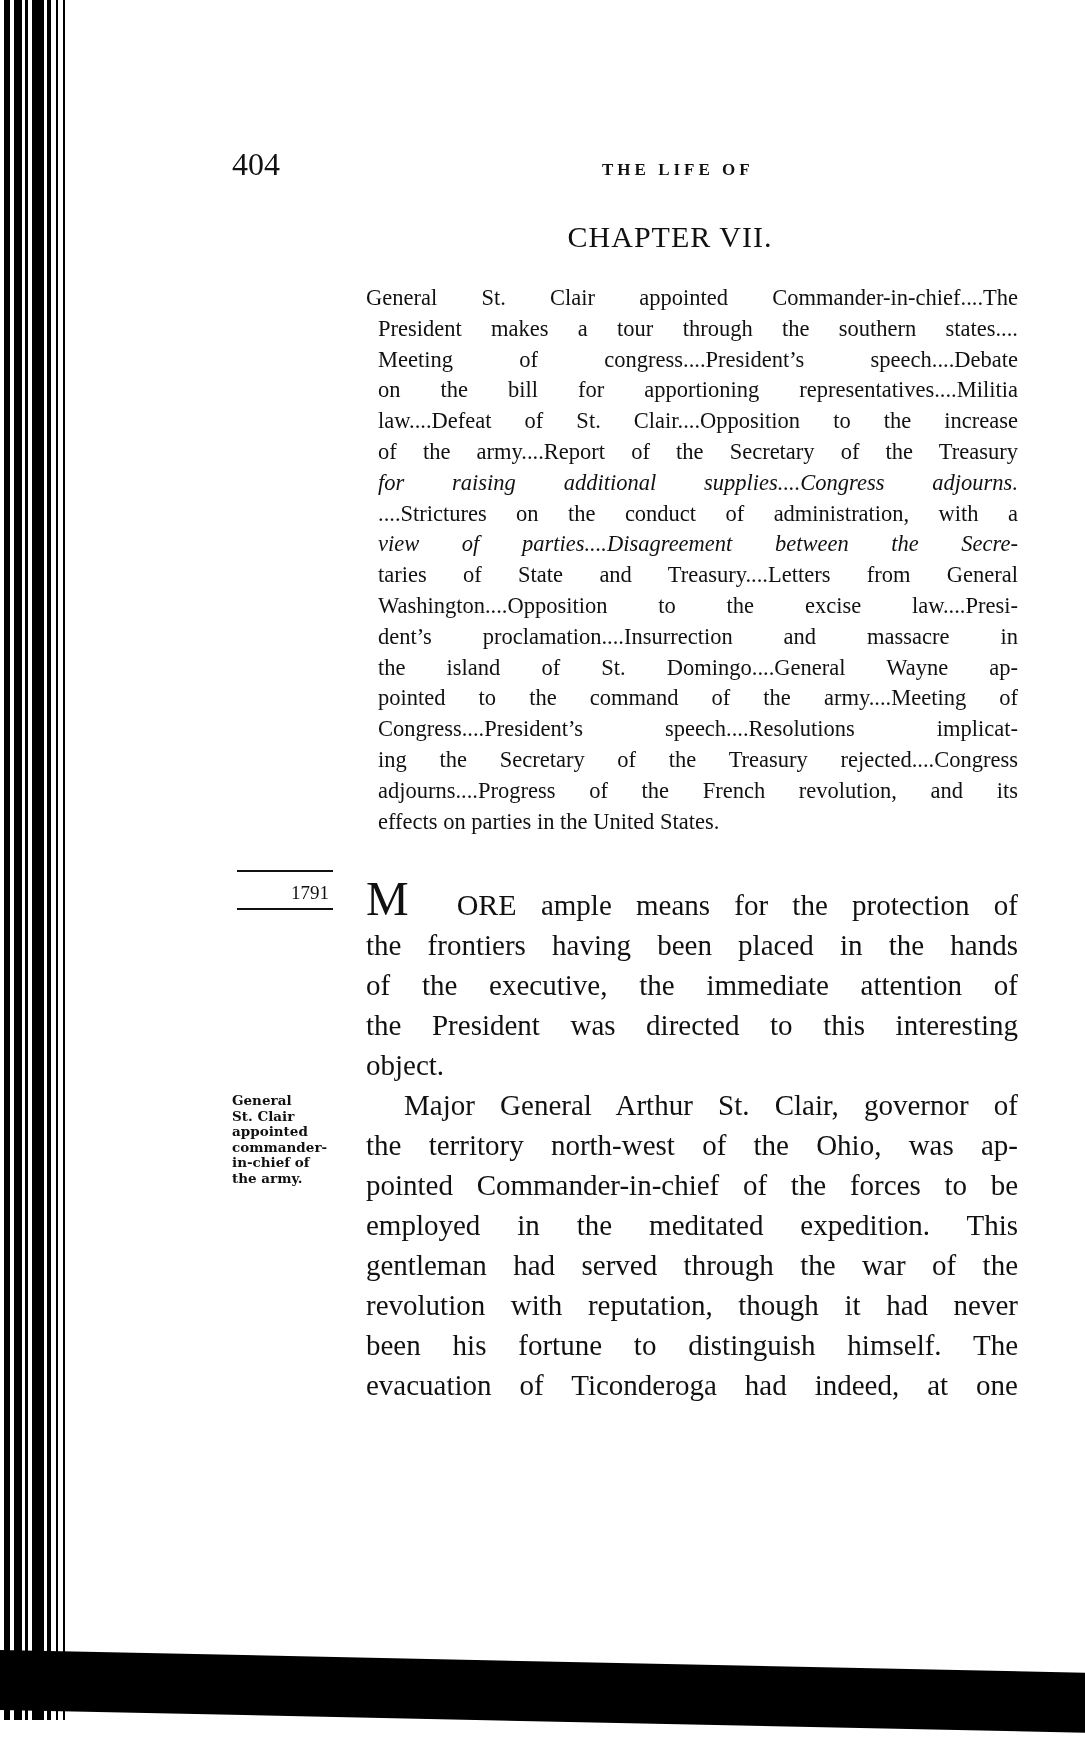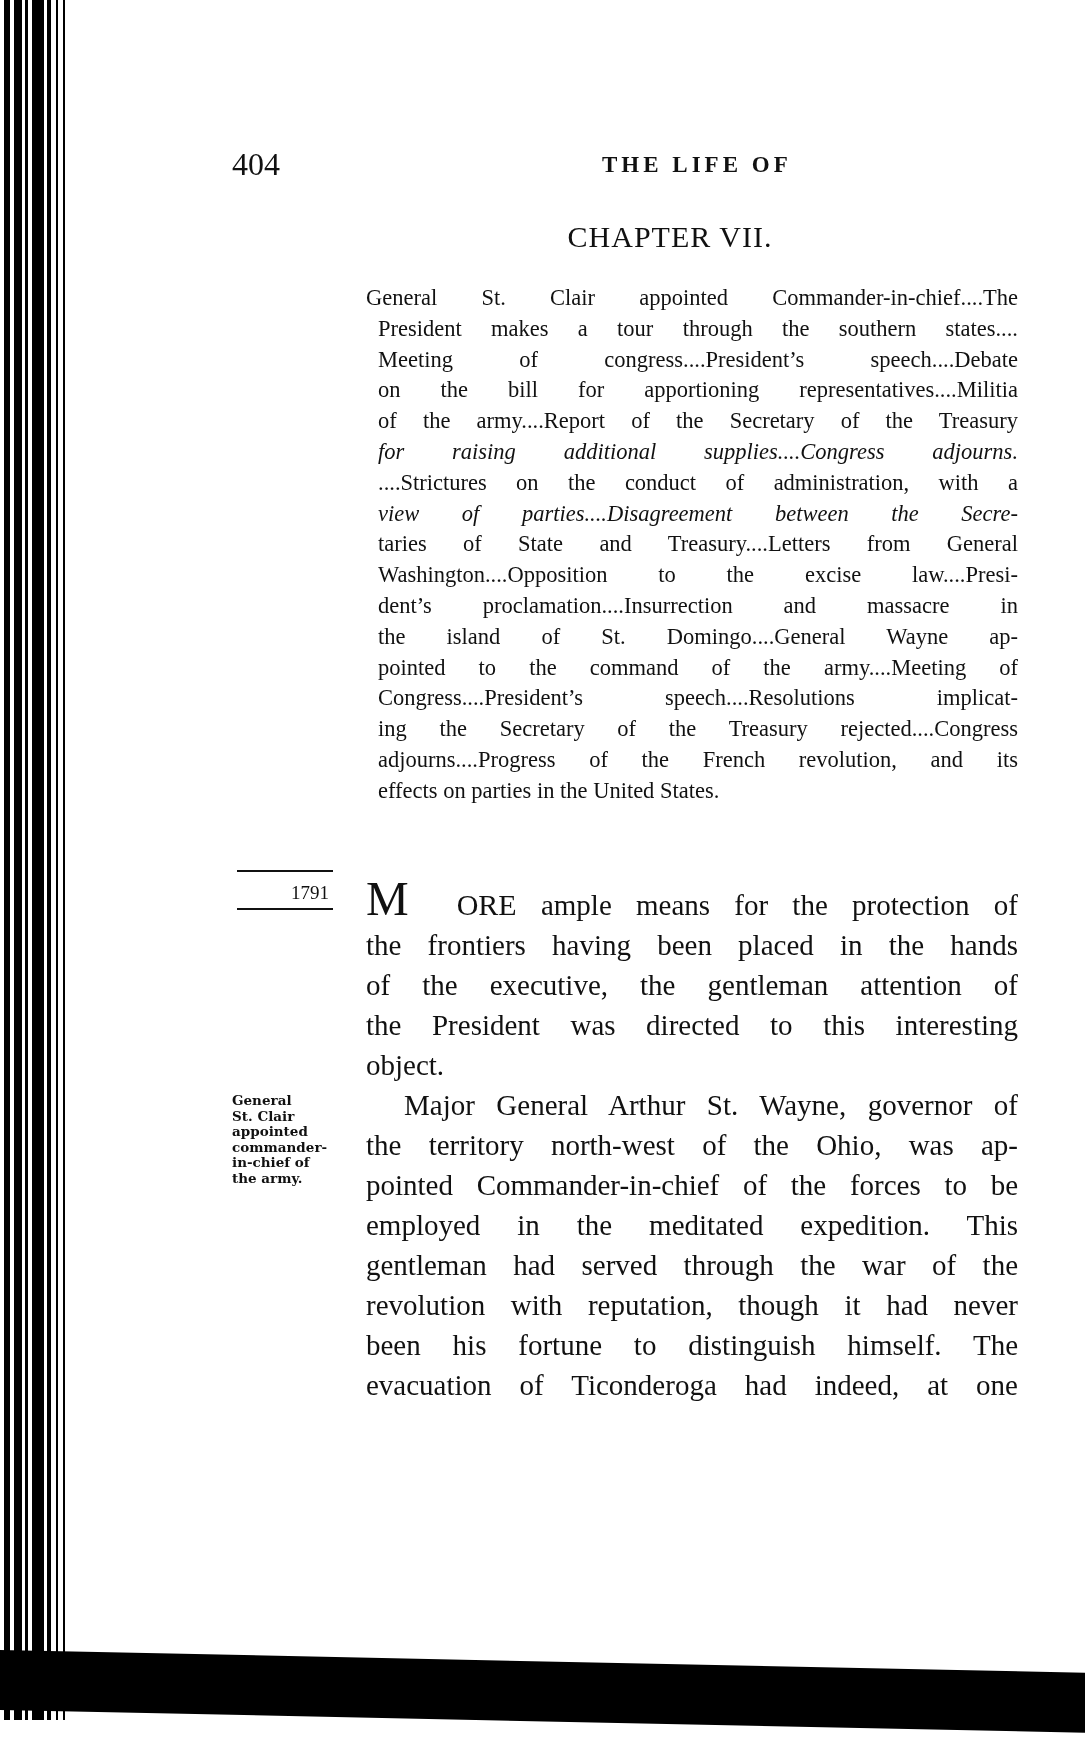--- a/index.html
+++ b/index.html
@@ -7,21 +7,21 @@
          font-family: "Liberation Serif", "DejaVu Serif", serif; color: #111; }
 
   
   .binding { position: absolute; left: 0; top: 0; width: 70px; height: 1720px; }
   .binding span { position: absolute; top: 0; bottom: 0; background: #000; }
   .bottom-band { position: absolute; left: 0; top: 1650px; width: 1085px; height: 60px;
                  background: #000; transform: skewY(1.2deg); transform-origin: left top; }
 
   .running-head { position: absolute; top: 152px; left: 232px; width: 800px; }
   .page-number { position: absolute; left: 0; top: -6px; font-size: 32px; }
-  .running-title { position: absolute; left: 370px; top: 0; font-size: 23px; letter-spacing: 4px; font-weight: bold; text-align: right; }
+  .running-title { position: absolute; left: 370px; top: 8px; font-size: 17px; letter-spacing: 4px; font-weight: bold; text-align: right; }
 
   .chapter-title { position: absolute; top: 220px; left: 370px; width: 600px; text-align: center;
                    font-size: 30px; letter-spacing: 1px; }
 
   .summary { position: absolute; top: 283px; left: 366px; width: 652px; font-size: 22.5px; line-height: 30.8px; }
   .summary .line { display: block; text-align: justify; text-align-last: justify; white-space: nowrap; }
   .summary .line.first { margin-left: 0; }
   .summary .line.indent { margin-left: 12px; }
   .summary .line.last { text-align-last: left; }
   .summary .it { font-style: italic; }
@@ -61,20 +61,21 @@
   <span class="running-title">THE LIFE OF</span>
 </div>
 
 <div class="chapter-title">CHAPTER VII.</div>
 
 <div class="summary">
   <span class="line first">General St. Clair appointed Commander-in-chief....The</span>
   <span class="line indent">President makes a tour through the southern states....</span>
   <span class="line indent">Meeting of congress....President’s speech....Debate</span>
   <span class="line indent">on the bill for apportioning representatives....Militia</span>
+  <span class="line indent">law....Defeat of St. Clair....Opposition to the increase</span>
   <span class="line indent">of the army....Report of the Secretary of the Treasury</span>
   <span class="line indent it">for raising additional supplies....Congress adjourns.</span>
   <span class="line indent">....Strictures on the conduct of administration, with a</span>
   <span class="line indent it">view of parties....Disagreement between the Secre-</span>
   <span class="line indent">taries of State and Treasury....Letters from General</span>
   <span class="line indent">Washington....Opposition to the excise law....Presi-</span>
   <span class="line indent">dent’s proclamation....Insurrection and massacre in</span>
   <span class="line indent">the island of St. Domingo....General Wayne ap-</span>
   <span class="line indent">pointed to the command of the army....Meeting of</span>
   <span class="line indent">Congress....President’s speech....Resolutions implicat-</span>
@@ -85,24 +86,24 @@
 
 <div class="year-note">
   <div class="rule-top"></div>
   <span class="year">1791</span>
   <div class="rule-bottom"></div>
 </div>
 
 <div class="body">
   <span class="line"><span class="dropcap">M</span><span class="sc">ORE</span><span> ample means for the protection of</span></span>
   <span class="line">the frontiers having been placed in the hands</span>
-  <span class="line">of the executive, the gentleman attention of</span>
+  <span class="line">of the executive, the immediate attention of</span>
   <span class="line">the President was directed to this interesting</span>
   <span class="line last">object.</span>
-  <span class="line pindent">Major General Arthur St. Wayne, governor of</span>
+  <span class="line pindent">Major General Arthur St. Clair, governor of</span>
   <span class="line">the territory north-west of the Ohio, was ap-</span>
   <span class="line">pointed Commander-in-chief of the forces to be</span>
   <span class="line">employed in the meditated expedition.  This</span>
   <span class="line">gentleman had served through the war of the</span>
   <span class="line">revolution with reputation, though it had never</span>
   <span class="line">been his fortune to distinguish himself.  The</span>
   <span class="line">evacuation of Ticonderoga had indeed, at one</span>
 </div>
 
 <div class="margin-note">

